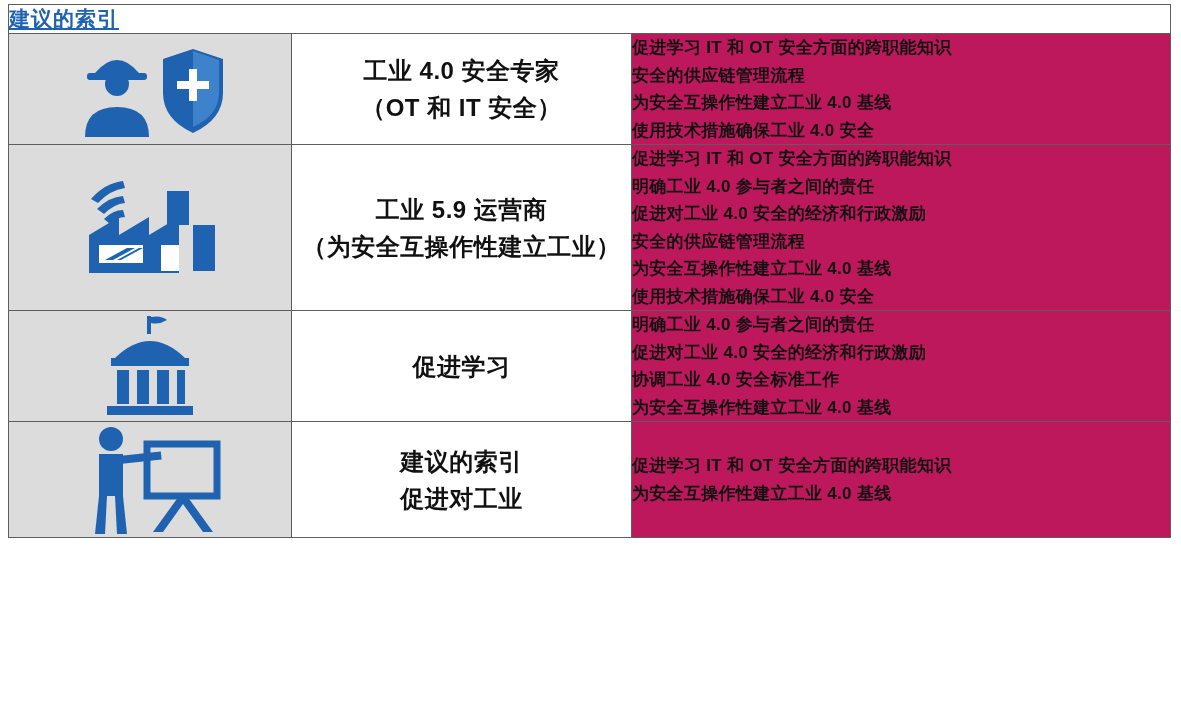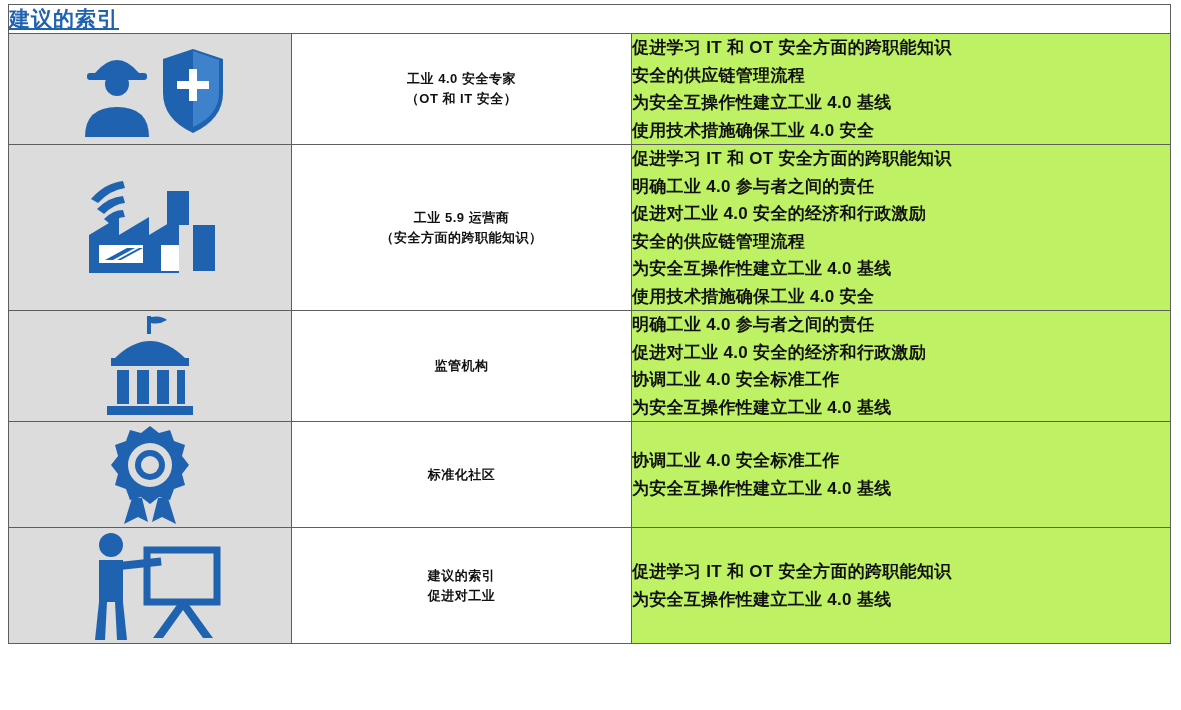--- a/index.html
+++ b/index.html
@@ -48,28 +48,28 @@
     background: #dcdcdc;
     text-align: center;
   }
   .role-cell {
     width: 340px;
     text-align: center;
     background: #ffffff;
     padding: 6px 10px;
   }
   .role-text {
-    font-size: 13px;
+    font-size: 24px;
     font-weight: bold;
     line-height: 1.55;
     color: #111111;
     letter-spacing: 0.5px;
   }
   .rec-cell {
-    background: #bef264;
+    background: #be185d;
     padding: 8px 10px 8px 42px;
   }
   .rec-line {
     font-size: 17px;
     font-weight: bold;
     line-height: 1.62;
     color: #111111;
     letter-spacing: 0.3px;
     white-space: nowrap;
   }
@@ -149,21 +149,21 @@
                 <rect x="24" y="72" width="44" height="18" fill="#ffffff"></rect>
                 <path d="M30 87 l22 -12 h8 l-22 12 z" fill="#1f63b0"></path>
                 <path d="M42 87 l22 -12 h4 l-22 12 z" fill="#1f63b0"></path>
                 <rect x="86" y="72" width="18" height="26" fill="#ffffff"></rect>
               </g>
             </svg>
           </div>
         </td>
         <td class="role-cell">
           <div class="role-text">工业 5.9 运营商</div>
-          <div class="role-text">（安全方面的跨职能知识）</div>
+          <div class="role-text">（为安全互操作性建立工业）</div>
         </td>
         <td class="rec-cell">
           <div class="rec-line">促进学习 IT 和 OT 安全方面的跨职能知识</div>
           <div class="rec-line">明确工业 4.0 参与者之间的责任</div>
           <div class="rec-line">促进对工业 4.0 安全的经济和行政激励</div>
           <div class="rec-line">安全的供应链管理流程</div>
           <div class="rec-line">为安全互操作性建立工业 4.0 基线</div>
           <div class="rec-line">使用技术措施确保工业 4.0 安全</div>
         </td>
       </tr>
@@ -184,53 +184,30 @@
                 <rect x="52" y="56" width="12" height="34"></rect>
                 <rect x="72" y="56" width="12" height="34"></rect>
                 <rect x="92" y="56" width="8" height="34"></rect>
 
                 <rect x="22" y="92" width="86" height="9"></rect>
               </g>
             </svg>
           </div>
         </td>
         <td class="role-cell">
-          <div class="role-text">监管机构</div>
+          <div class="role-text">促进学习</div>
         </td>
         <td class="rec-cell">
           <div class="rec-line">明确工业 4.0 参与者之间的责任</div>
           <div class="rec-line">促进对工业 4.0 安全的经济和行政激励</div>
           <div class="rec-line">协调工业 4.0 安全标准工作</div>
           <div class="rec-line">为安全互操作性建立工业 4.0 基线</div>
         </td>
       </tr>
 
-      <tr>
-        <td class="icon-cell">
-          <div class="icon-wrap">
-            <svg class="ico" width="120" height="105" viewBox="0 0 120 105" aria-hidden="true">
-              <g fill="#1f63b0">
-                <path d="M60 4 l9 7 l11 -3 l4 11 l11 4 l-3 11 l7 9 l-7 9 l3 11 l-11 4 l-4 11 l-11 -3 l-9 7 l-9 -7 l-11 3 l-4 -11 l-11 -4 l3 -11 l-7 -9 l7 -9 l-3 -11 l11 -4 l4 -11 l11 3 z"></path>
-                <circle cx="60" cy="43" r="22" fill="#dcdcdc"></circle>
-                <circle cx="60" cy="43" r="15" fill="#1f63b0"></circle>
-                <circle cx="60" cy="43" r="9" fill="#dcdcdc"></circle>
-                <path d="M42 76 l-8 26 l14 -7 l10 5 l-6 -24 z"></path>
-                <path d="M78 76 l8 26 l-14 -7 l-10 5 l6 -24 z"></path>
-              </g>
-            </svg>
-          </div>
-        </td>
-        <td class="role-cell">
-          <div class="role-text">标准化社区</div>
-        </td>
-        <td class="rec-cell">
-          <div class="rec-line">协调工业 4.0 安全标准工作</div>
-          <div class="rec-line">为安全互操作性建立工业 4.0 基线</div>
-        </td>
-      </tr>
 
       <tr>
         <td class="icon-cell">
           <div class="icon-wrap">
             <svg class="ico" width="150" height="115" viewBox="0 0 150 115" aria-hidden="true">
               <g fill="#1f63b0">
 
                 <circle cx="36" cy="17" r="12"></circle>
                 <path d="M24 32 h24 v42 h-24 z"></path>
                 <path d="M24 74 l8 0 l-2 38 h-10 z"></path>

